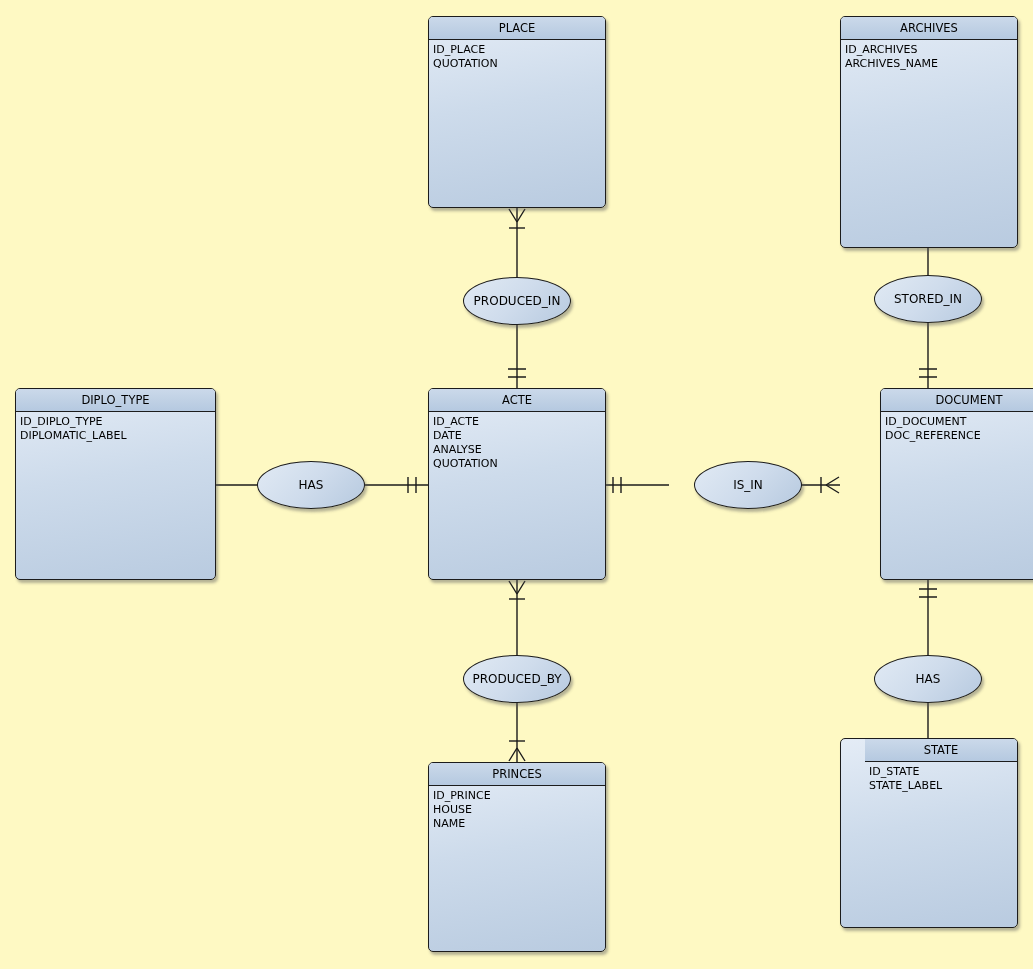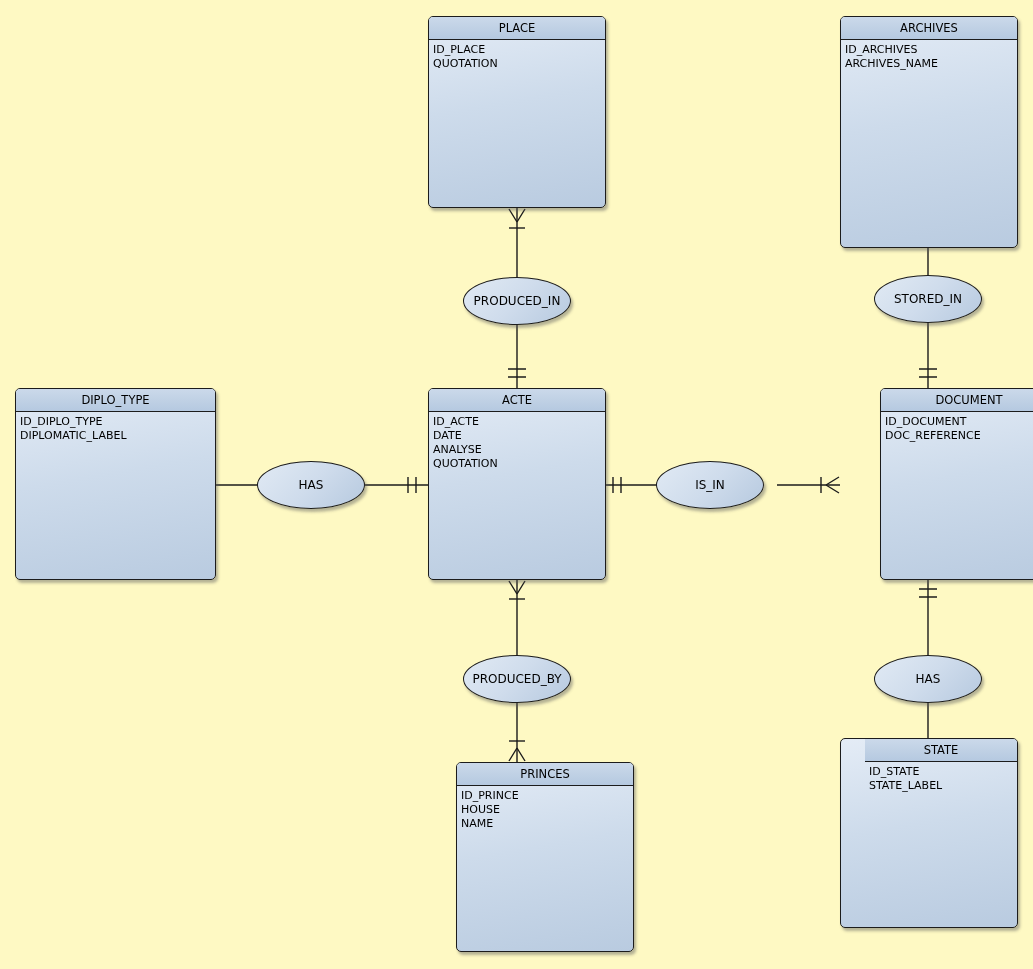--- a/index.html
+++ b/index.html
@@ -155,21 +155,21 @@
   </div>
 
   <div class="entity" style="left:840px; top:388px; width:178px; height:192px;margin-left:40px;">
     <div class="entity-header">DOCUMENT</div>
     <div class="entity-body">
       <div class="attr">ID_DOCUMENT</div>
       <div class="attr">DOC_REFERENCE</div>
     </div>
   </div>
 
-  <div class="entity" style="left:428px; top:762px; width:178px; height:190px;margin-left:28px;">
+  <div class="entity" style="left:428px; top:762px; width:178px; height:190px;">
     <div class="entity-header">PRINCES</div>
     <div class="entity-body">
       <div class="attr">ID_PRINCE</div>
       <div class="attr">HOUSE</div>
       <div class="attr">NAME</div>
     </div>
   </div>
 
   <div class="entity" style="left:840px; top:738px; width:178px; height:190px;padding-left:24px;">
     <div class="entity-header">STATE</div>
@@ -184,21 +184,21 @@
   </div>
 
   <div class="rel" style="left:874px; top:275px; width:108px; height:48px;">
     <span class="rel-label">STORED_IN</span>
   </div>
 
   <div class="rel" style="left:257px; top:461px; width:108px; height:48px;">
     <span class="rel-label">HAS</span>
   </div>
 
-  <div class="rel" style="left:656px; top:461px; width:108px; height:48px;">
+  <div class="rel" style="left:694px; top:461px; width:108px; height:48px;">
     <span class="rel-label">IS_IN</span>
   </div>
 
   <div class="rel" style="left:463px; top:655px; width:108px; height:48px;">
     <span class="rel-label">PRODUCED_BY</span>
   </div>
 
   <div class="rel" style="left:874px; top:655px; width:108px; height:48px;">
     <span class="rel-label">HAS</span>
   </div>

